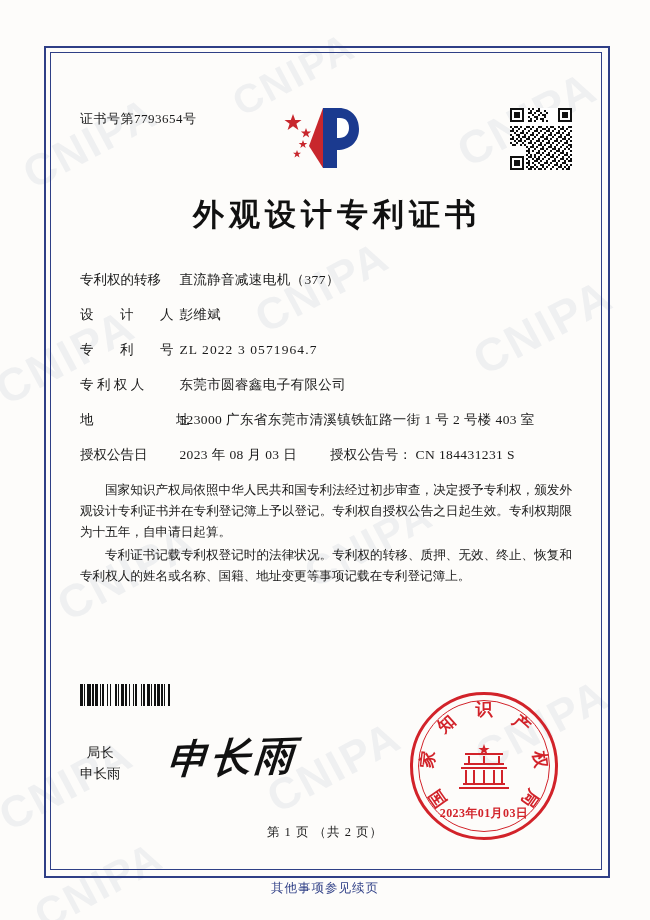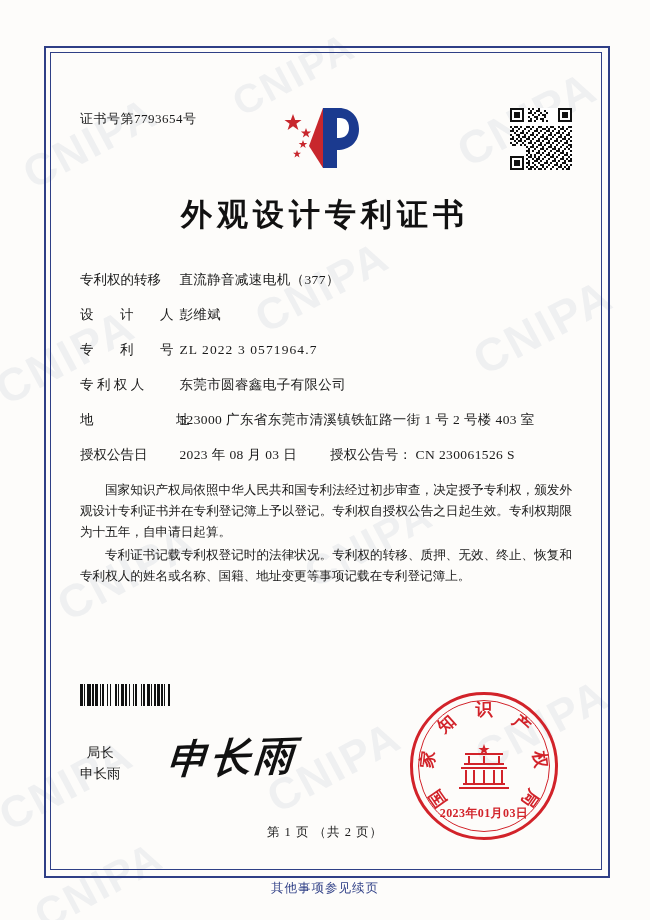--- a/index.html
+++ b/index.html
@@ -103,20 +103,21 @@
     position: absolute;
     top: 142px;
     left: 0;
     width: 100%;
     text-align: center;
     font-size: 31px;
     font-weight: 700;
     letter-spacing: 5px;
     color: #111;
     font-family: "Liberation Serif", "DejaVu Serif", serif;
+    padding-left: 12px;
   }
 
   
   .fields {
     position: absolute;
     top: 210px;
     left: 30px;
     width: 492px;
   }
   .row {
@@ -595,21 +596,21 @@
       <div class="row">
         <span class="lbl sp4">地　　　址</span>
         <span class="val">523000  广东省东莞市清溪镇铁缸路一街 1 号 2 号楼 403 室</span>
       </div>
 
       <div class="row">
         <span class="lbl">授权公告日</span>
         <span class="val">2023 年 08 月 03 日</span>
         <span class="second">
           <span class="lbl2">授权公告号：</span>
-          <span class="val">CN 230061526 S</span>
+          <span class="val">CN 184431231 S</span>
         </span>
       </div>
 
     </div>
 
     <div class="paras">
       <p>国家知识产权局依照中华人民共和国专利法经过初步审查，决定授予专利权，颁发外观设计专利证书并在专利登记簿上予以登记。专利权自授权公告之日起生效。专利权期限为十五年，自申请日起算。</p>
       <p>专利证书记载专利权登记时的法律状况。专利权的转移、质押、无效、终止、恢复和专利权人的姓名或名称、国籍、地址变更等事项记载在专利登记簿上。</p>
     </div>
 

